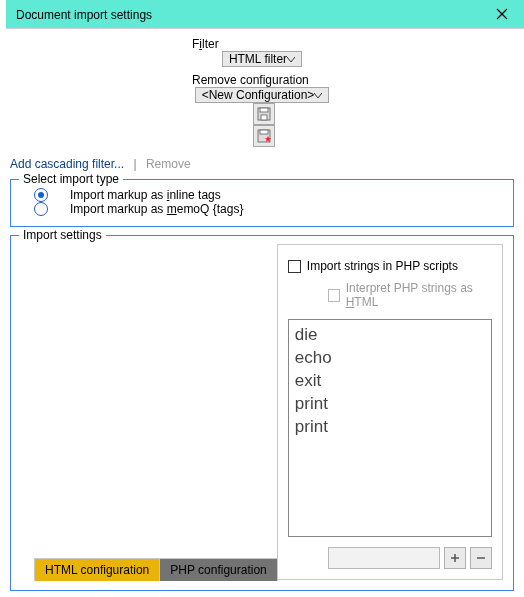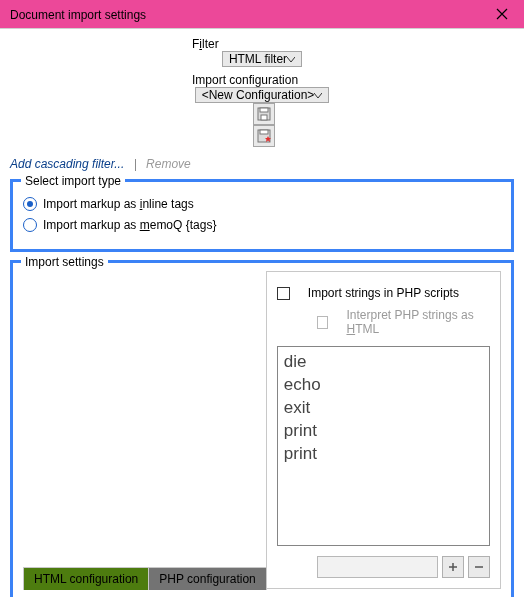--- a/index.html
+++ b/index.html
@@ -11,67 +11,68 @@
     background: #fff;
     width: 524px;
     height: 597px;
     overflow: hidden;
   }
   .dialog { width:524px; height:597px; display:flex; flex-direction:column; }
   .titlebar {
     display:flex; align-items:center; justify-content:space-between;
     padding: 6px 10px 4px 10px;
     border-bottom: 1px solid #d0d0d0;
-    background: #ec4899;
+    background: #5eead4;
+    margin-left: 6px;
   }
   .titlebar .title { font-size:12px; }
   .close-x { font-size:14px; line-height:1; padding:2px 6px; cursor:default; }
   .content { padding: 8px 10px 0 10px; flex:1; display:flex; flex-direction:column; }
   .row { display:flex; align-items:center; margin-bottom:6px;flex-direction:column; }
   .row-label { width:140px; }
   .underline { text-decoration: underline; }
   .combo {
     flex:1; height:35px; display:flex; align-items:center;
     background:#e9e9e9; border:1px solid #a5a5a5;
     padding:0 6px; justify-content:space-between;
     font-size:12px;
   }
   .combo .arrow { font-size:10px; color:#333; }
   .icon-btn {
     width:22px; height:22px; margin-left:4px;
     background:#e9e9e9; border:1px solid #a5a5a5;
     display:flex; align-items:center; justify-content:center;
   }
-  .linkbar { margin:4px 0 8px 0;font-style:italic; }
+  .linkbar { margin:4px 0 8px 0; }
   .link { color:#0a3f8a; cursor:default; }
   .sep { color:#888; margin:0 6px; }
   .disabled-text { color:#9a9a9a; }
   .fieldset {
-    border:3px solid #3b82f6; padding:8px 10px 10px 10px; position:relative; margin-bottom:8px;
+    border:1px solid #3b82f6; padding:8px 10px 10px 23px; position:relative; margin-bottom:8px;
   }
   .fieldset-legend {
     position:absolute; top:-8px; left:8px; background:#fff; padding:0 4px; font-size:12px;
   }
-  .radio-row { display:flex; align-items:center; margin:7px 0; gap:6px; }
+  .radio-row { display:flex; align-items:center; margin:0 0; gap:22px; }
   .radio-outer {
     width:14px; height:14px; border:1px solid #1a60c8; border-radius:50%;
     display:flex; align-items:center; justify-content:center; background:#fff;
   }
   .radio-dot { width:6px; height:6px; border-radius:50%; background:#1a60c8; }
   .tabs { display:flex; align-items:flex-end; position:relative;}
   .tab {
     border:1px solid #c8c8c8; border-bottom:none; padding:4px 10px;
-    background:#4d7c0f; font-size:12px; margin-right:-1px;
+    background:#eab308; font-size:12px; margin-right:-1px;
     position:relative; top:1px;
   }
   .tab.active { background:#737373; z-index:2;}
   .tab-body {
     border:1px solid #c8c8c8; padding:10px; flex:1; display:flex; flex-direction:column; background:#fff;
   }
-  .check-row { display:flex; align-items:center; gap:18px; margin:4px 0; }
+  .check-row { display:flex; align-items:center; gap:6px; margin:4px 0; }
   .checkbox {
     width:13px; height:13px; border:1px solid #333; background:#fff;
     display:flex; align-items:center; justify-content:center;
   }
   .checkbox.disabled { border-color:#b8b8b8; }
   .checkmark { display:none; }
   .checked .checkmark { display:block; }
   .indent { margin-left:40px; }
   .listbox {
     border:1px solid #858585; flex:1; margin:6px 0 10px 0; padding:4px 6px;
@@ -113,21 +114,21 @@
         <span>HTML filter</span>
         <span class="arrow">
           <svg width="8" height="6" viewBox="0 0 8 6">
               <path d="M0 0 L4 5 L8 0" stroke="#333" stroke-width="1" fill="none"></path>
             </svg>
         </span>
       </div>
     </div>
 
     <div class="row">
-      <span class="row-label">Import configuration</span>
+      <span class="row-label">Remove configuration</span>
       <div class="combo">
         <span>&lt;New Configuration&gt;</span>
         <span class="arrow">
           <svg width="8" height="6" viewBox="0 0 8 6">
               <path d="M0 0 L4 5 L8 0" stroke="#333" stroke-width="1" fill="none"></path>
             </svg>
         </span>
       </div>
       <div class="icon-btn">
         <svg width="14" height="14" viewBox="0 0 14 14">

